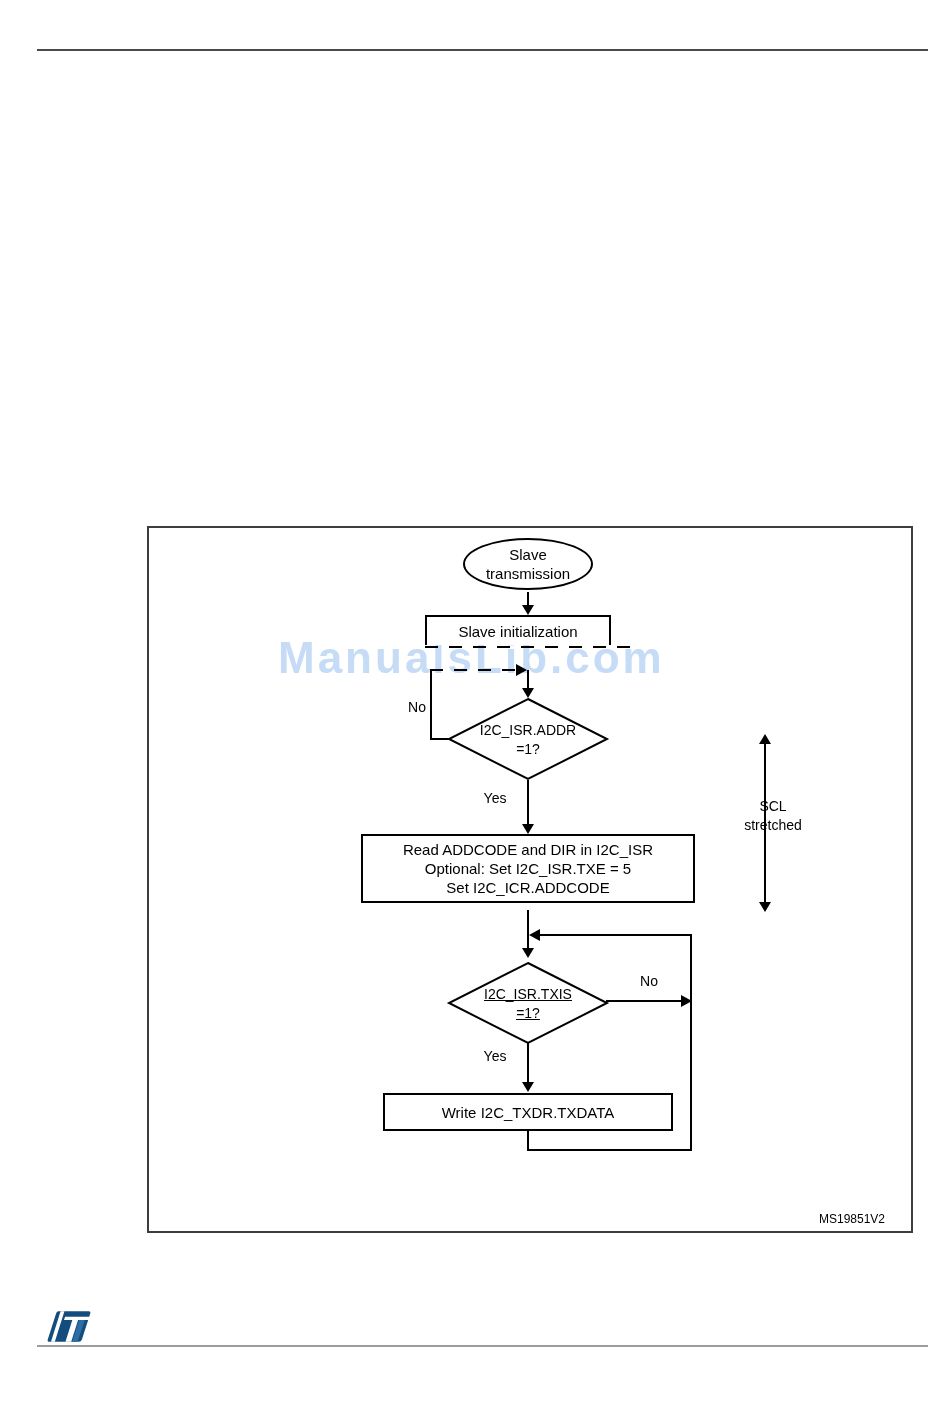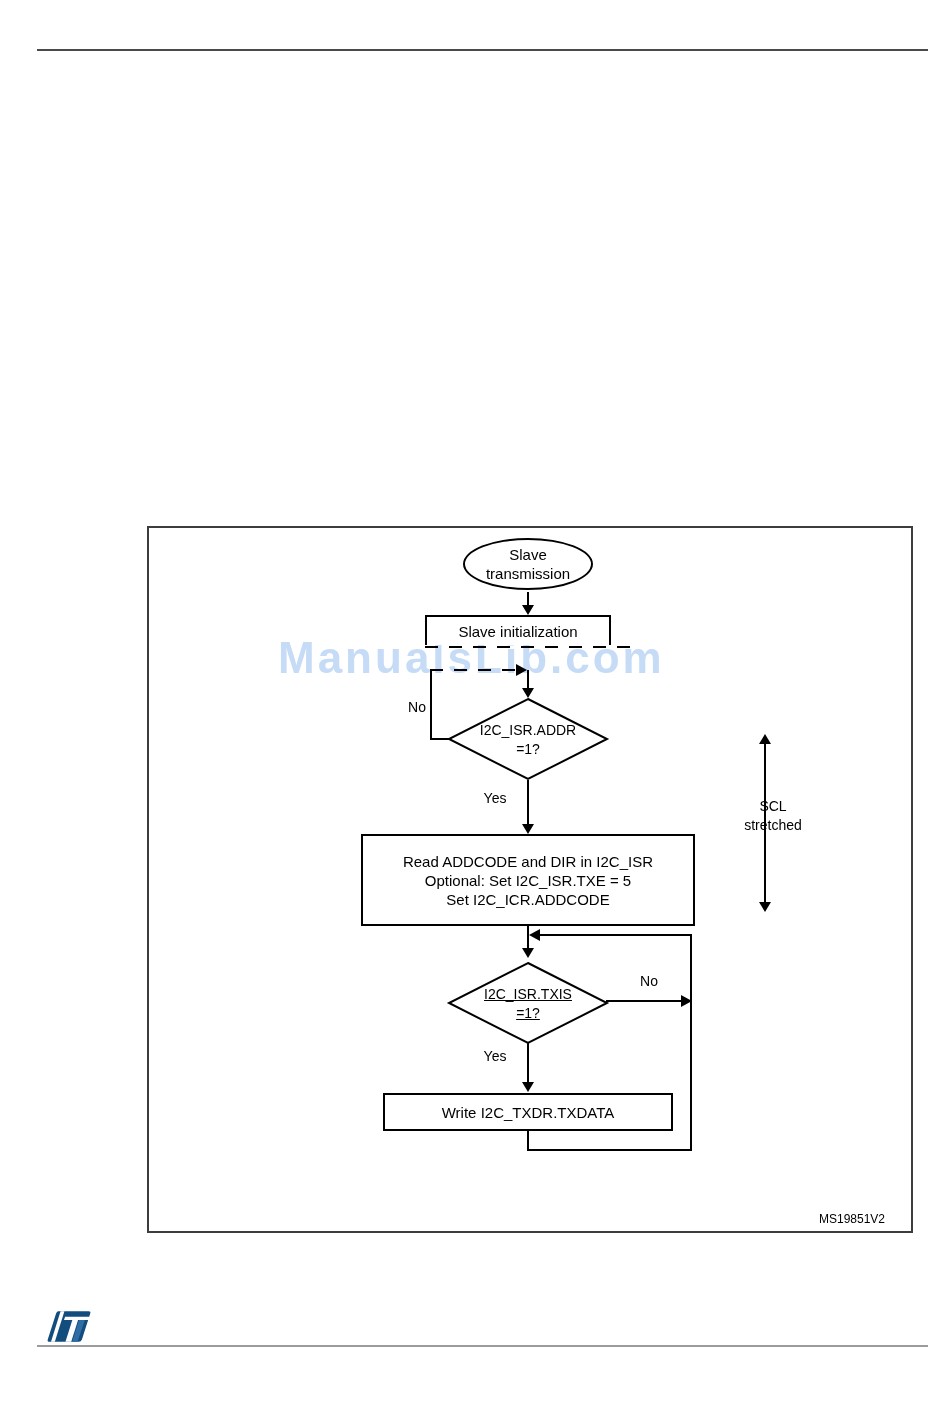--- a/index.html
+++ b/index.html
@@ -88,21 +88,21 @@
   <svg class="shape" style="left:446px;top:696px;" width="164" height="86" viewBox="0 0 164 86">
     <polygon points="82,3 161,43 82,83 3,43" fill="#ffffff" stroke="#000000" stroke-width="2"></polygon>
   </svg>
   <div class="lbl" style="left:448px;top:721px;width:160px;line-height:19px;">
     <div>I2C_ISR.ADDR</div>
     <div>=1?</div>
   </div>
   <div class="lbl" style="left:387px;top:698px;width:60px;">No</div>
   <div class="lbl" style="left:465px;top:789px;width:60px;">Yes</div>
 
-  <div class="box" style="left:361px;top:834px;width:334px;height:92px;">
+  <div class="box" style="left:361px;top:834px;width:334px;height:69px;">
     <div class="txt">Read ADDCODE and DIR in I2C_ISR</div>
     <div class="txt">Optional: Set I2C_ISR.TXE = 5</div>
     <div class="txt">Set I2C_ICR.ADDCODE</div>
   </div>
 
   <svg class="shape" style="left:446px;top:960px;" width="164" height="86" viewBox="0 0 164 86">
     <polygon points="82,3 161,43 82,83 3,43" fill="#ffffff" stroke="#000000" stroke-width="2"></polygon>
   </svg>
   <div class="lbl" style="left:448px;top:985px;width:160px;line-height:19px;text-decoration:underline;">
     <div>I2C_ISR.TXIS</div>

